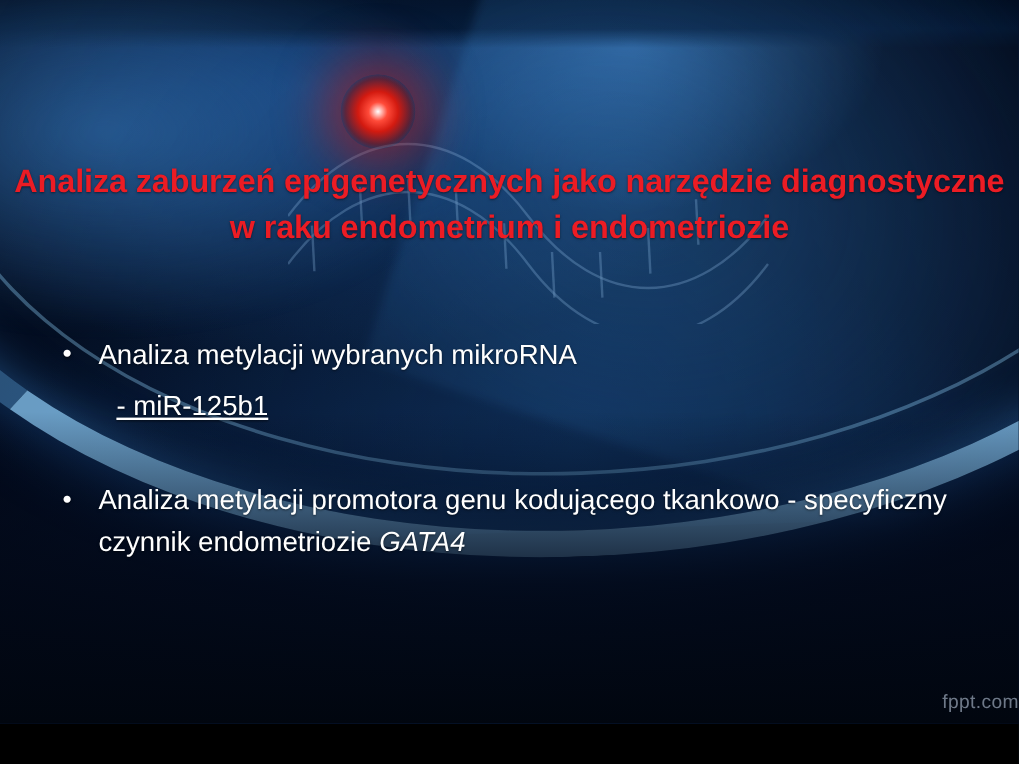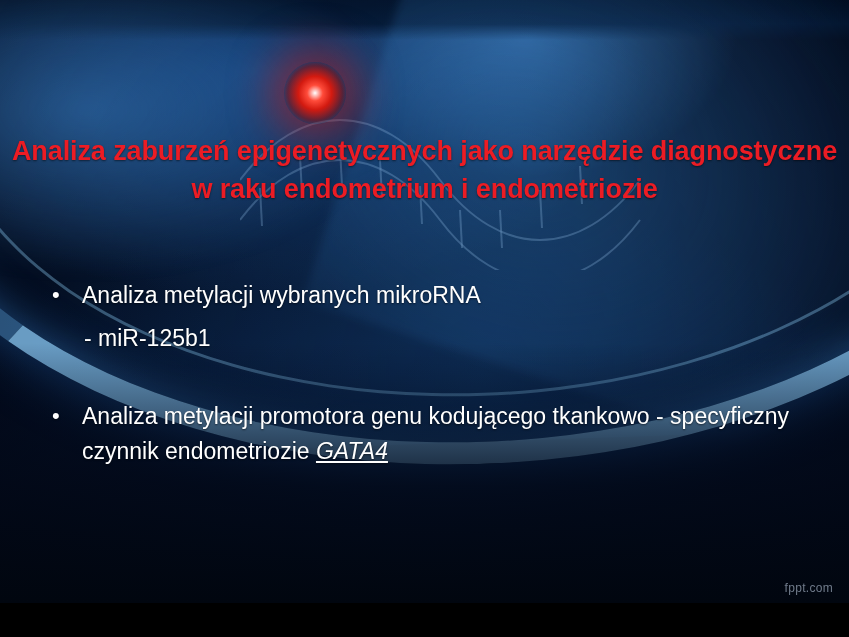--- a/index.html
+++ b/index.html
@@ -124,32 +124,33 @@
   .bullet-mark {
     width: 30px;
     flex: none;
     font-size: 22px;
     line-height: 1.5;
   }
   .bullet-text {
     flex: 1;
   }
   .sub-line {
-    margin-left: 32px;
+    margin-left: 45px;
     margin-top: 8px;
+    text-decoration: underline;
   }
   .gap { height: 44px; }
-  .italic-gene { font-style: italic; text-decoration: underline; }
+  .italic-gene { font-style: italic; }
 
   .fppt {
     position: absolute;
-    right: 16px;
+    right: 0;
     bottom: 8px;
     color: rgba(200,215,235,0.55);
-    font-size: 12px;
+    font-size: 16px;
     letter-spacing: 0.3px;
   }
 </style>
 </head>
 <body>
 
 <div class="slide">
 
   <div class="bg-dark-top"></div>
   <div class="bg-glow-left"></div>

